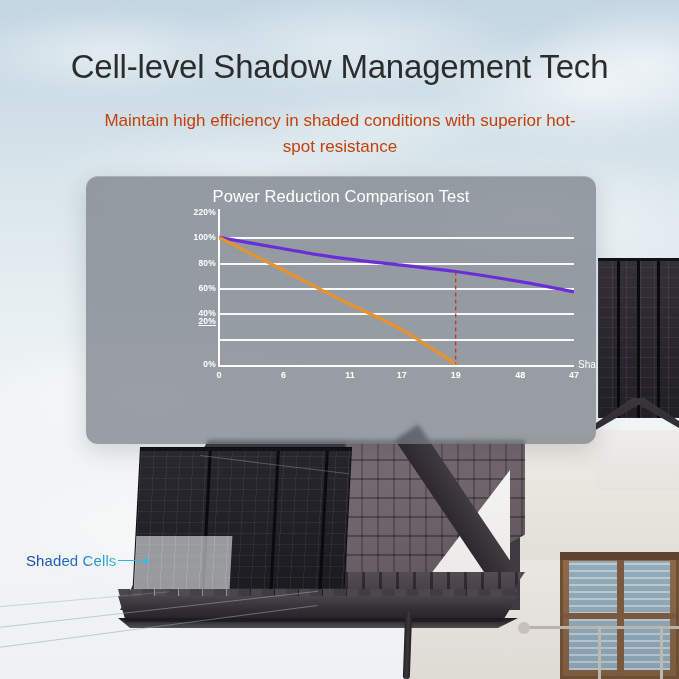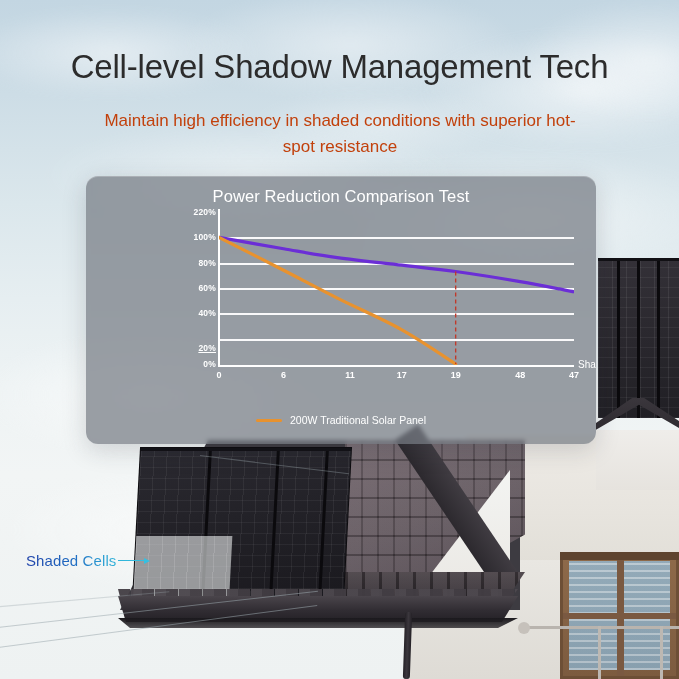--- a/index.html
+++ b/index.html
@@ -368,21 +368,21 @@
 
 <div class="headline">Cell-level Shadow Management Tech</div>
 <div class="subhead">Maintain high efficiency in shaded conditions with superior hot-spot resistance</div>
 
 <div class="chart-card">
 
   <div class="chart-title">Power Reduction Comparison Test</div>
 
   <div class="ytick-wrap" id="yticks">
       <div class="ytick" style="top: 183px;">0%</div>
-      <div class="ytick" style="top: 167px; text-decoration: underline;">20%</div>
+      <div class="ytick" style="top: 140px; text-decoration: underline;">20%</div>
       <div class="ytick" style="top: 132.333px;">40%</div>
       <div class="ytick" style="top: 107px;">60%</div>
       <div class="ytick" style="top: 81.6667px;">80%</div>
       <div class="ytick" style="top: 56.3333px;">100%</div>
       <div class="ytick" style="top: 31px;">220%</div>
     </div>
 
   <div class="plot" id="gridlines">
       <div class="gridline" style="top: 126.667px;"></div>
       <div class="gridline" style="top: 101.333px;"></div>
@@ -406,24 +406,20 @@
 
   <div class="x-axis-label">Shaded Area(%)</div>
 
   <svg class="series-svg" id="series-svg" viewBox="0 0 355 153" preserveAspectRatio="none">
       <path d="M 0 25.33333333333333 C 10.757575757575758 27.23333333333333, 44.823232323232325 33.355555555555554, 64.54545454545455 36.733333333333334 C 84.26767676767676 40.111111111111114, 98.61111111111111 42.85555555555556, 118.33333333333333 45.60000000000001 C 138.05555555555554 48.344444444444456, 163.15656565656565 50.87777777777778, 182.87878787878788 53.2 C 202.6010101010101 55.522222222222226, 216.94444444444443 56.7888888888889, 236.66666666666666 59.533333333333346 C 256.3888888888889 62.27777777777779, 281.489898989899 66.28888888888889, 301.21212121212125 69.66666666666667 C 320.9343434343435 73.04444444444445, 346.0353535353535 78.11111111111111, 355 79.8" fill="none" stroke="#6B2ED6" stroke-width="3.2" stroke-linecap="round" stroke-linejoin="round"></path>
       <path d="M 0 25.33333333333333 C 10.757575757575758 30.82222222222222, 44.823232323232325 48.13333333333333, 64.54545454545455 58.266666666666666 C 84.26767676767676 68.4, 98.61111111111111 76.21111111111111, 118.33333333333333 86.13333333333333 C 138.05555555555554 96.05555555555554, 163.15656565656565 106.82222222222222, 182.87878787878788 117.8 C 202.6010101010101 128.77777777777777, 227.7020202020202 146.3, 236.66666666666666 152" fill="none" stroke="#E8922E" stroke-width="3.2" stroke-linecap="round" stroke-linejoin="round"></path>
       <line x1="236.66666666666666" x2="236.66666666666666" y1="59.533333333333346" y2="152" stroke="#C0392B" stroke-width="1.4" stroke-dasharray="4 3"></line>
     </svg>
 
   <div class="legend" id="legend">
-      <div class="legend-item">
-        <span class="legend-swatch" style="background: rgb(232, 146, 46);"></span>
-        <span class="legend-label">200W Traditional Solar Panel</span>
-      </div>
     </div>
 </div>
 
 <div class="annot">
   <span class="annot-text">Shaded Cells</span>
   <span class="annot-line"></span>
   <span class="annot-arrow"></span>
 </div>
 
 </body></html>

